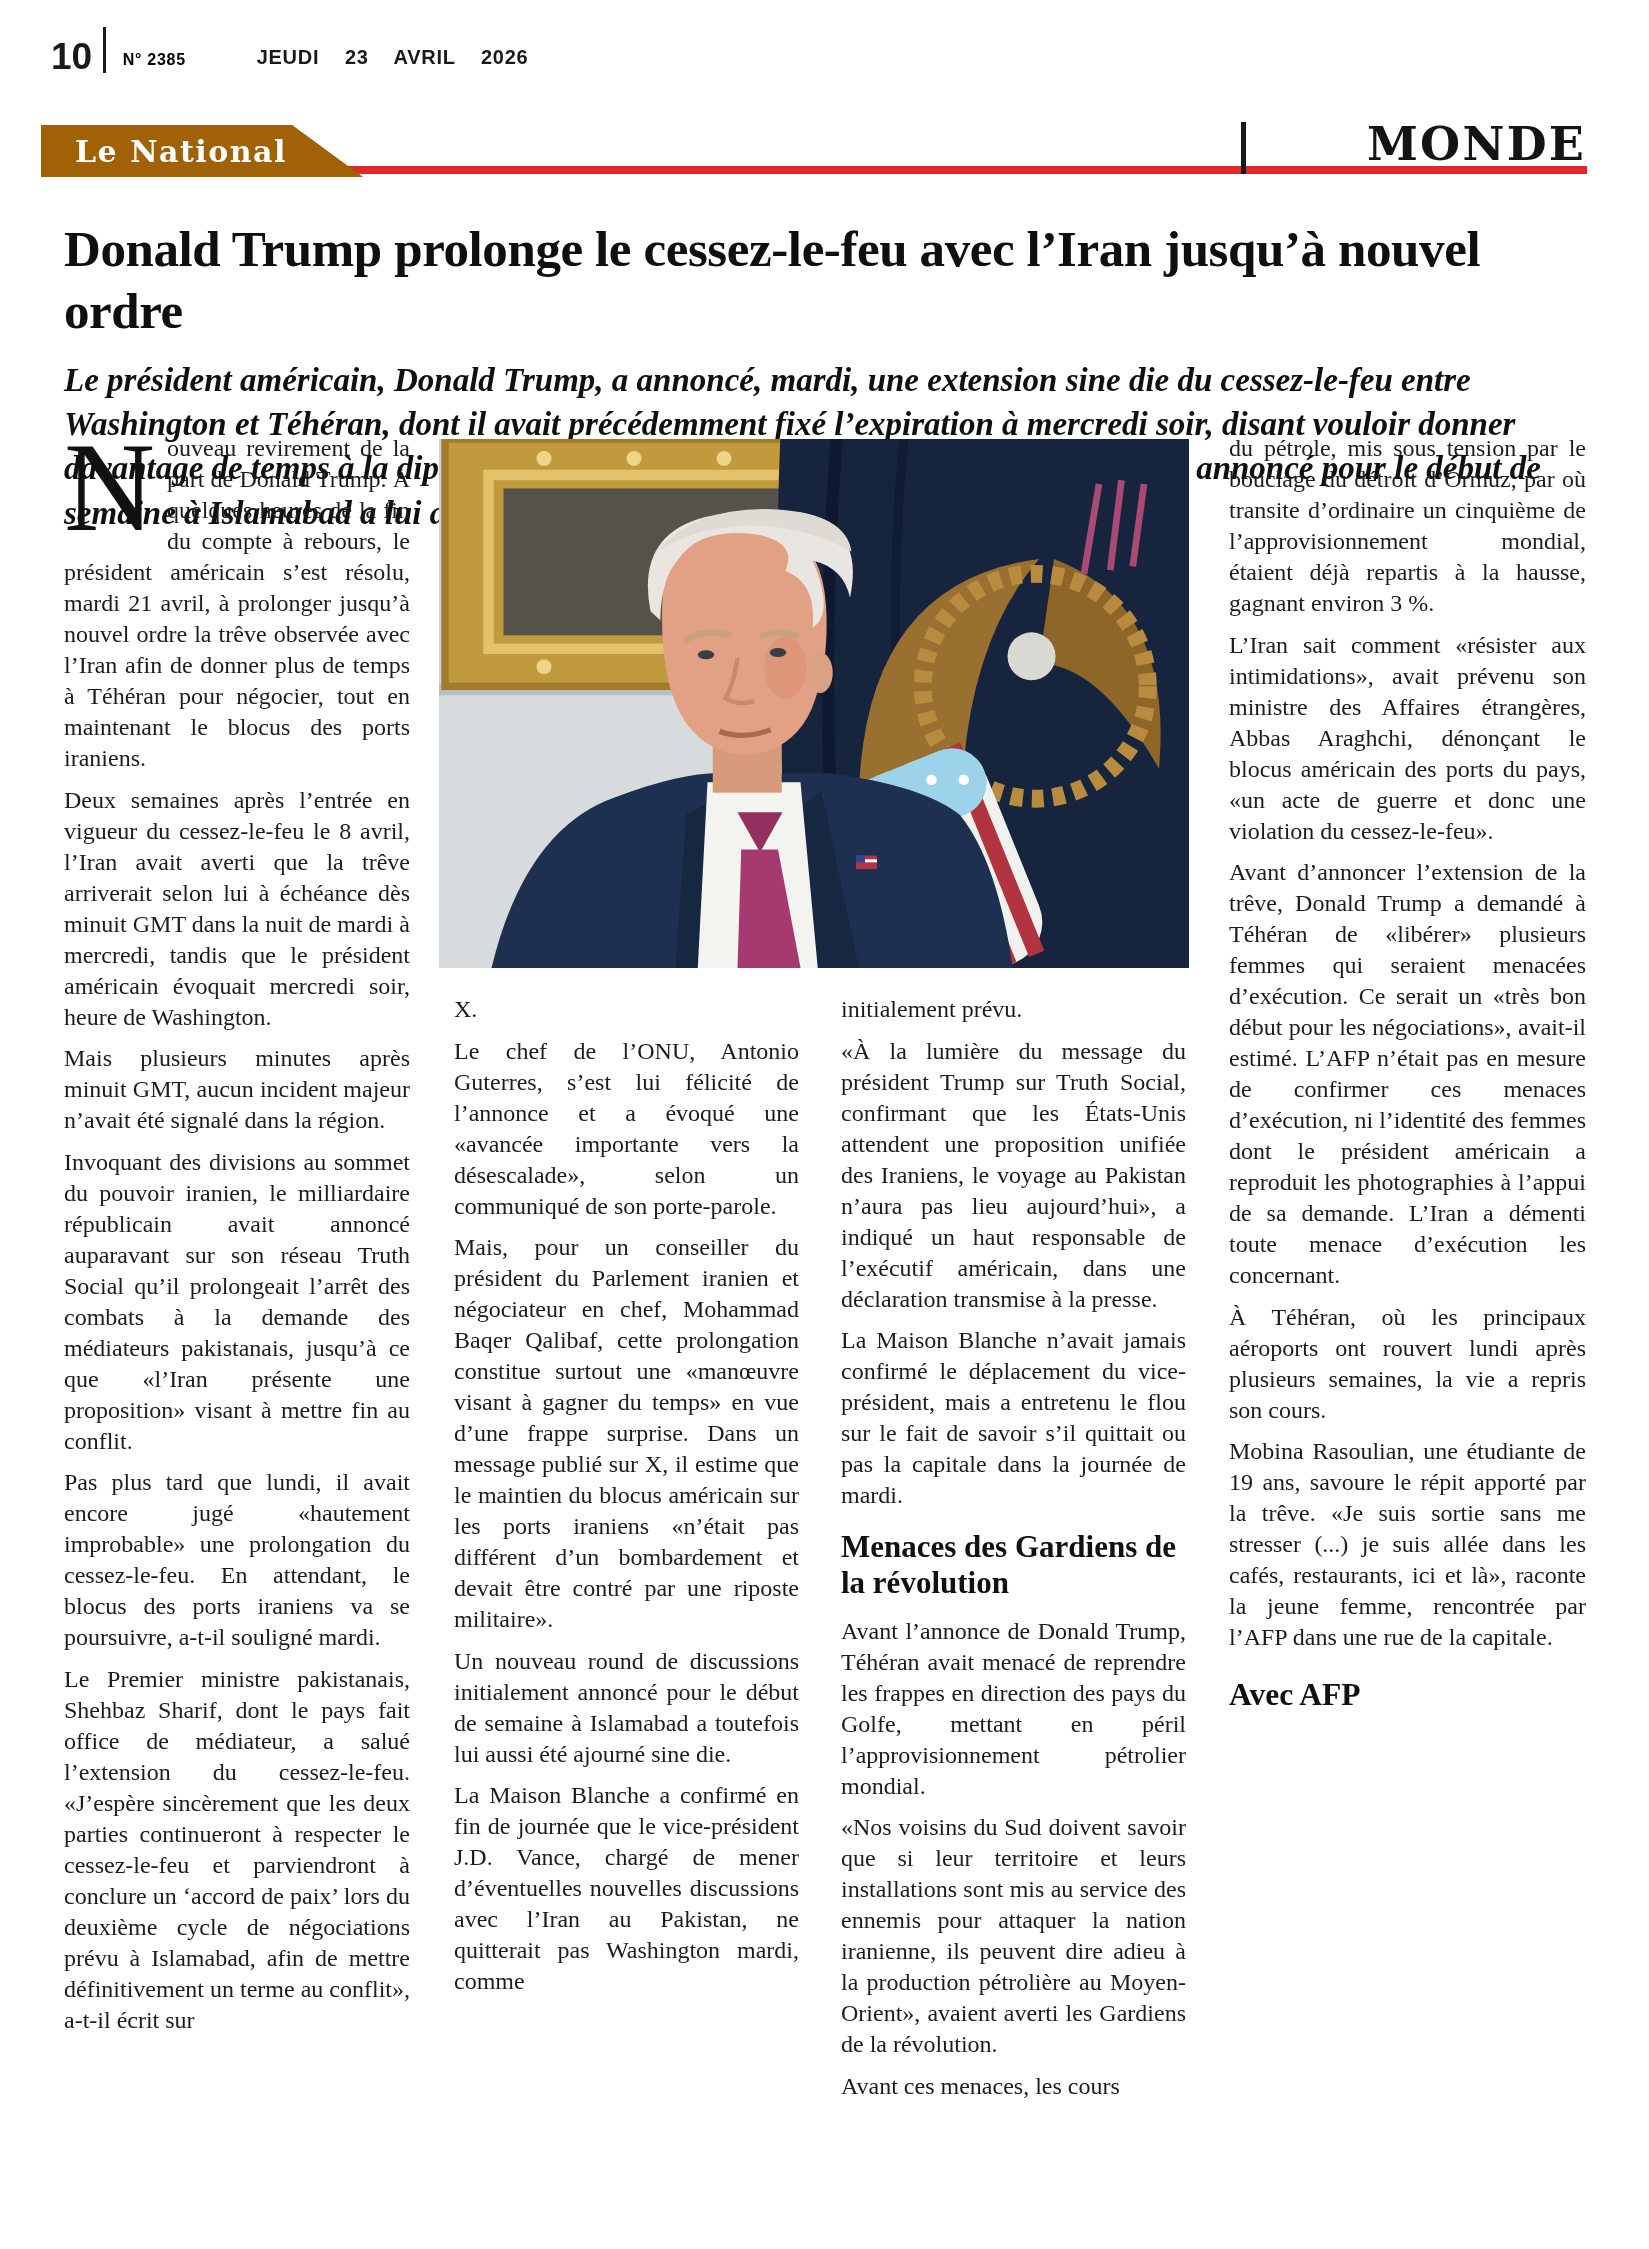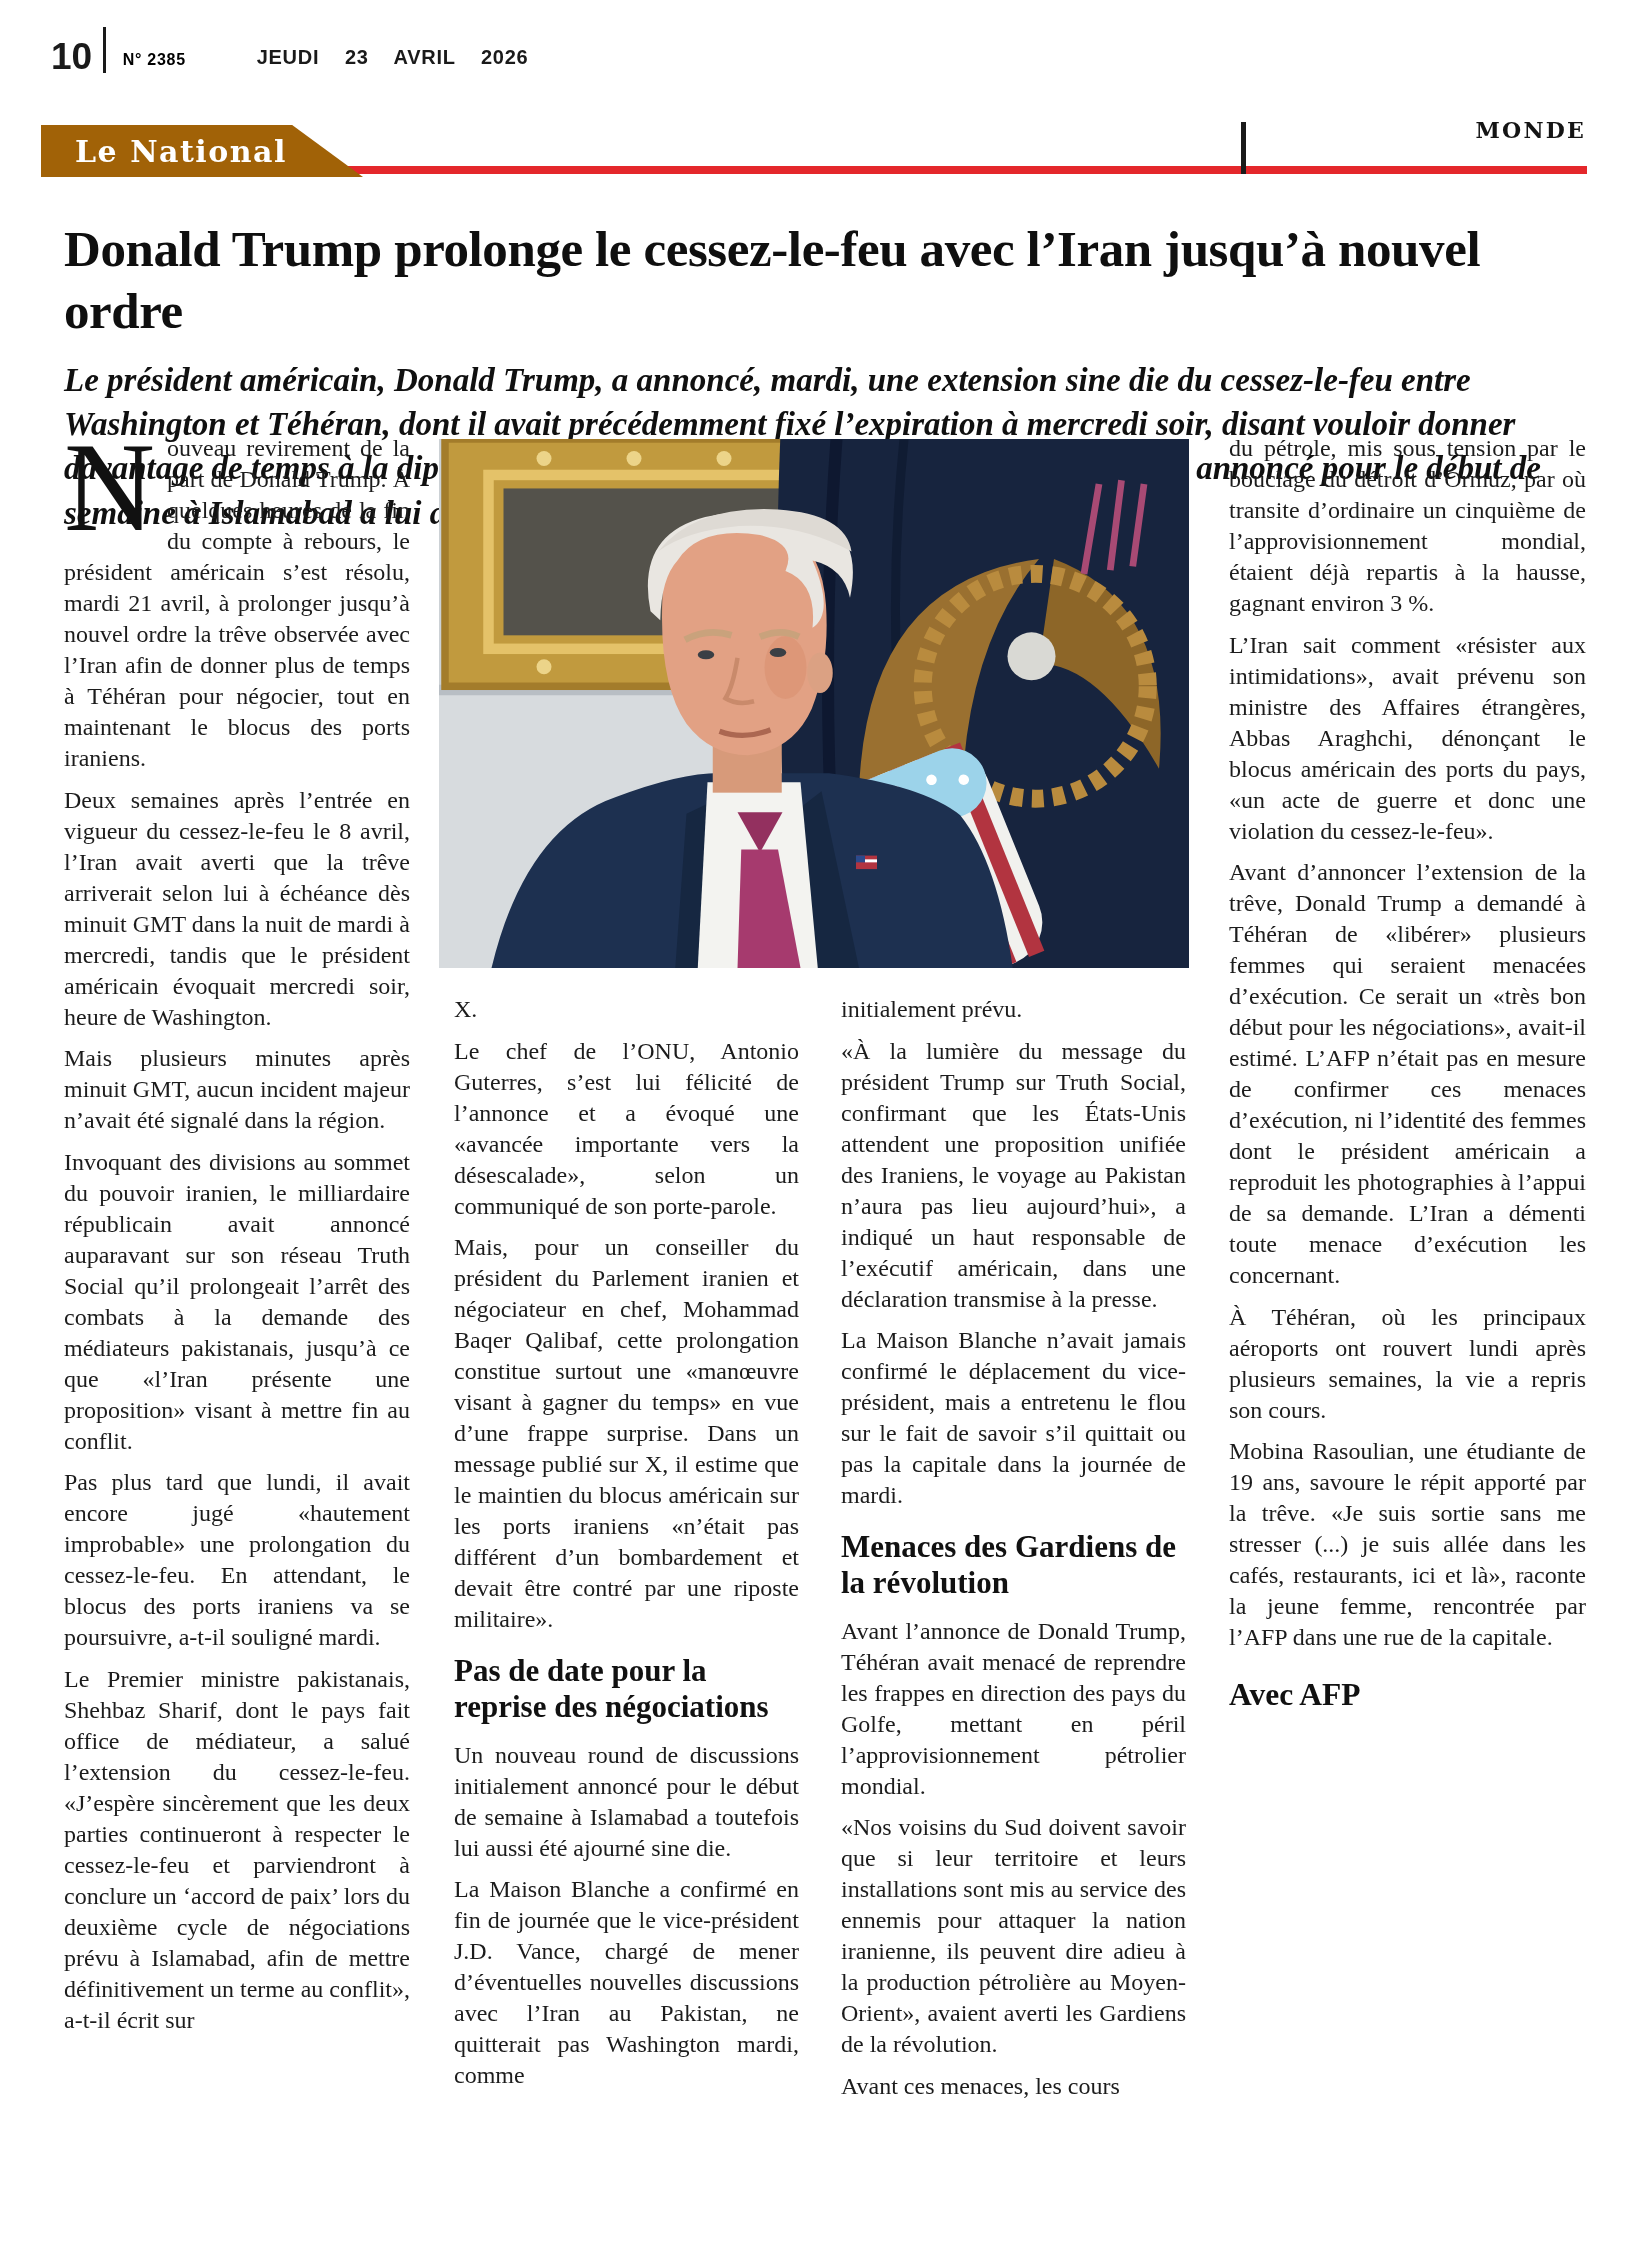--- a/index.html
+++ b/index.html
@@ -15,21 +15,21 @@
   .folio .pdate{font-family:Liberation Sans, sans-serif;font-weight:700;font-size:20px;color:#1a1a1a;margin:0 0 3.7px 71px;word-spacing:19.5px;letter-spacing:0.7px;}
   
   .red-rule{position:absolute;left:41px;top:166px;width:1546px;height:8.2px;background:#e4272b;}
   .masthead{
     position:absolute;left:41px;top:125px;width:322px;height:52px;background:#a16207;
     clip-path:polygon(0 0,78% 0,100% 100%,0 100%);
     display:flex;align-items:center;padding-left:34px;box-sizing:border-box;
   }
   .masthead .brand{font-family:"DejaVu Serif",serif;font-weight:700;font-size:30px;color:#ffffff;letter-spacing:1.5px;}
   .section-divider{position:absolute;left:1241px;top:122px;width:4.5px;height:52px;background:#1a1a1a;}
-  .section-label{position:absolute;right:64px;top:117px;font-family:"DejaVu Serif",serif;font-weight:700;font-size:22px;letter-spacing:2.2px;color:#141414;}
+  .section-label{position:absolute;right:64px;top:117px;font-family:"DejaVu Serif",serif;font-weight:700;font-size:46px;letter-spacing:2.2px;color:#141414;}
   
   .headline{position:absolute;left:64px;top:184px;width:1534px;font-weight:700;font-size:51px;line-height:1.22;letter-spacing:-0.4px;color:#0f0f0f;}
   .lede{position:absolute;left:64px;top:325px;width:1534px;font-weight:700;font-style:italic;font-size:33px;line-height:1.34;color:#101010;}
   
   .col{position:absolute;top:433px;width:346px;text-align:justify;font-size:24px;line-height:31px;color:#1c1c1c;}
   .col p{margin:0 0 10.5px 0;}
   #col1{left:64px;}
   #col2{left:454px;top:994px;width:345px;}
   #col3{left:841px;top:994px;width:345px;}
   #col4{left:1229px;width:357px;}
@@ -146,21 +146,20 @@
   <p>Mais plusieurs minutes après minuit GMT, aucun incident majeur n’avait été signalé dans la région.</p>
   <p>Invoquant des divisions au sommet du pouvoir iranien, le milliardaire républicain avait annoncé auparavant sur son réseau Truth Social qu’il prolongeait l’arrêt des combats à la demande des médiateurs pakistanais, jusqu’à ce que «l’Iran présente une proposition» visant à mettre fin au conflit.</p>
   <p>Pas plus tard que lundi, il avait encore jugé «hautement improbable» une prolongation du cessez-le-feu. En attendant, le blocus des ports iraniens va se poursuivre, a-t-il souligné mardi.</p>
   <p>Le Premier ministre pakistanais, Shehbaz Sharif, dont le pays fait office de médiateur, a salué l’extension du cessez-le-feu. «J’espère sincèrement que les deux parties continueront à respecter le cessez-le-feu et parviendront à conclure un ‘accord de paix’ lors du deuxième cycle de négociations prévu à Islamabad, afin de mettre définitivement un terme au conflit», a-t-il écrit sur</p>
 </div>
 
 <div class="col" id="col2">
   <p class="caption">X.</p>
   <p>Le chef de l’ONU, Antonio Guterres, s’est lui félicité de l’annonce et a évoqué une «avancée importante vers la désescalade», selon un communiqué de son porte-parole.</p>
   <p>Mais, pour un conseiller du président du Parlement iranien et négociateur en chef, Mohammad Baqer Qalibaf, cette prolongation constitue surtout une «manœuvre visant à gagner du temps» en vue d’une frappe surprise. Dans un message publié sur X, il estime que le maintien du blocus américain sur les ports iraniens «n’était pas différent d’un bombardement et devait être contré par une riposte militaire».</p>
-  <h2 class="subhead">Pas de date pour la reprise des négociations</h2>
   <p>Un nouveau round de discussions initialement annoncé pour le début de semaine à Islamabad a toutefois lui aussi été ajourné sine die.</p>
   <p>La Maison Blanche a confirmé en fin de journée que le vice-président J.D. Vance, chargé de mener d’éventuelles nouvelles discussions avec l’Iran au Pakistan, ne quitterait pas Washington mardi, comme</p>
 </div>
 
 <div class="col" id="col3">
   <p>initialement prévu.</p>
   <p>«À la lumière du message du président Trump sur Truth Social, confirmant que les États-Unis attendent une proposition unifiée des Iraniens, le voyage au Pakistan n’aura pas lieu aujourd’hui», a indiqué un haut responsable de l’exécutif américain, dans une déclaration transmise à la presse.</p>
   <p>La Maison Blanche n’avait jamais confirmé le déplacement du vice-président, mais a entretenu le flou sur le fait de savoir s’il quittait ou pas la capitale dans la journée de mardi.</p>
   <h2 class="subhead">Menaces des Gardiens de la révolution</h2>
   <p>Avant l’annonce de Donald Trump, Téhéran avait menacé de reprendre les frappes en direction des pays du Golfe, mettant en péril l’approvisionnement pétrolier mondial.</p>

